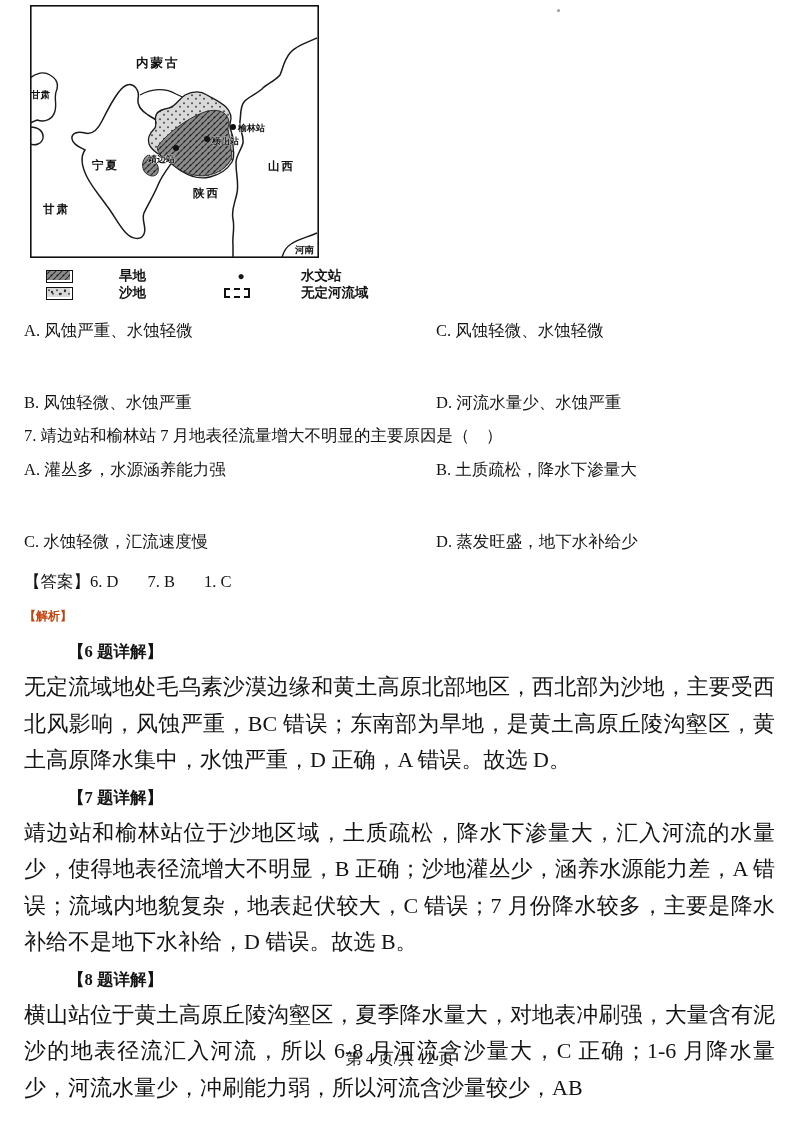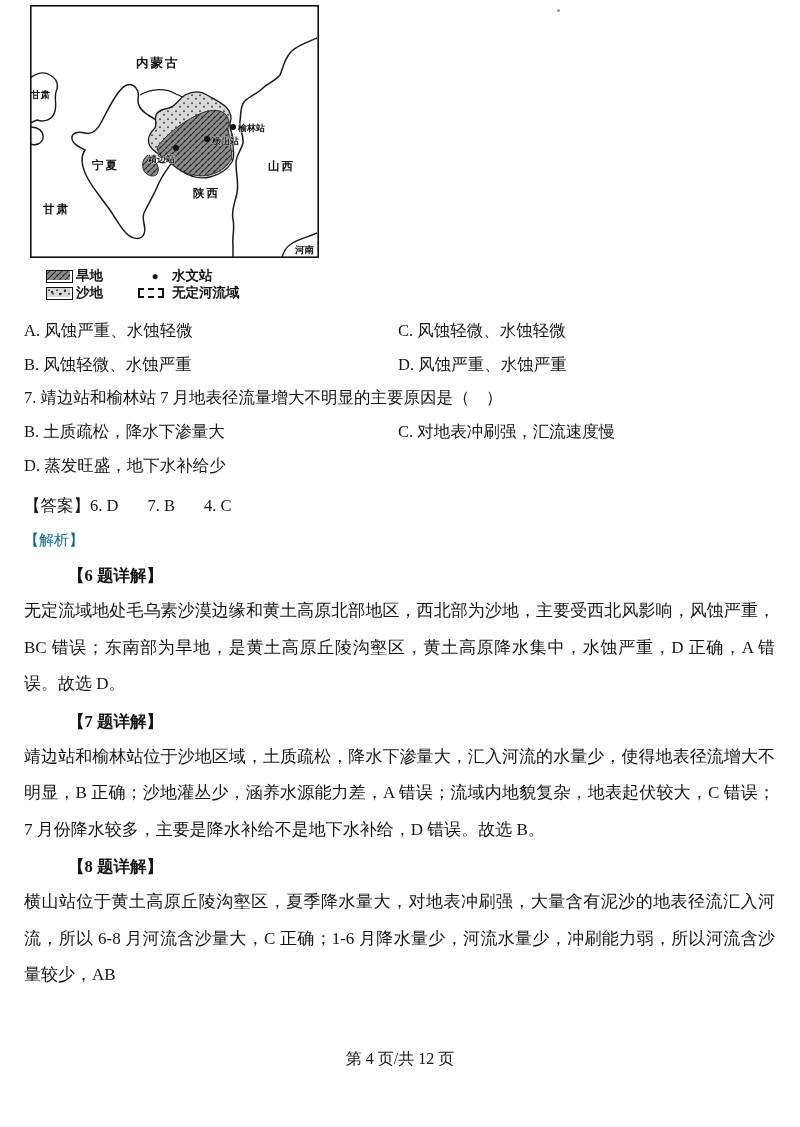--- a/index.html
+++ b/index.html
@@ -9,40 +9,40 @@
     font-family:"Liberation Serif", serif;
     overflow:hidden;
   }
   .artifact-dot { position:absolute; left:557px; top:9px; width:3px; height:3px; background:#9a9a9a; border-radius:50%; }
 
   
   .map-figure { position:relative; margin:5px 0 0 30px; width:289px; }
   .map-svg { display:block; }
 
   .legend { margin:9px 0 0 16px; font-size:13.5px; font-weight:bold; }
-  .legend-row { display:grid; grid-template-columns:30px 62px 34px auto; align-items:center; height:17px; }
+  .legend-row { display:grid; grid-template-columns:30px 62px 34px auto; align-items:center; height:17px;gap:43px; }
   .legend-swatch { width:25px; height:11px; border:1px solid #111; display:inline-block; }
   .legend-swatch svg { display:block; }
   .legend-dot { text-align:center; font-size:12px; line-height:11px; }
   .legend-dashed { width:26px; height:10px; border:2px dashed #111; display:inline-block; box-sizing:border-box; }
   .legend-label { white-space:nowrap; }
 
   
   .content { padding:0 25px 0 24px; }
   .question { }
   .stem { font-size:16.5px; line-height:34px; white-space:nowrap; }
-  .options { display:grid; grid-template-columns:374px 1fr; }
+  .options { display:grid; grid-template-columns:374px 1fr;gap:38px; }
   .option { font-size:16.5px; line-height:33.5px; white-space:nowrap; }
 
   
   .answers-row { margin-top:7px; font-size:16.5px; line-height:34px; }
   .answers-row .ans-item { margin-right:29px;margin-top:24px; }
-  .analysis-label { font-size:15px; line-height:34px; color:#0369a1; }
+  .analysis-label { font-size:12px; line-height:34px; color:#c2410c;font-weight:bold; }
   .section-heading { font-size:16.5px; font-weight:bold; line-height:35px; margin-top:1px;margin-left:44px; }
-  .section-body { font-size:17px; line-height:36.5px; text-align:justify; margin:0; }
+  .section-body { font-size:22px; line-height:36.5px; text-align:justify; margin:0; }
 
   
   .footer { position:absolute; left:0; top:1049px; width:100%; text-align:center; font-size:16px; }
 </style>
 </head>
 <body>
 
 <div class="artifact-dot"></div>
 
 <div class="map-figure">
@@ -121,38 +121,39 @@
   </div>
 </div>
 
 <div class="content">
 
   <div class="question" style="margin-top:13px;">
     <div class="options">
       <div class="option">A. 风蚀严重、水蚀轻微</div>
       <div class="option">C. 风蚀轻微、水蚀轻微</div>
       <div class="option">B. 风蚀轻微、水蚀严重</div>
-      <div class="option">D. 风蚀严重、水蚀严重</div>
+      <div class="option">D. 河流水量少、水蚀严重</div>
     </div>
   </div>
 
   <div class="question">
     <div class="stem">7. 靖边站和榆林站 7 月地表径流量增大不明显的主要原因是（　）</div>
     <div class="options">
+      <div class="option">A. 灌丛多，水源涵养能力强</div>
       <div class="option">B. 土质疏松，降水下渗量大</div>
-      <div class="option">C. 对地表冲刷强，汇流速度慢</div>
+      <div class="option">C. 水蚀轻微，汇流速度慢</div>
       <div class="option">D. 蒸发旺盛，地下水补给少</div>
     </div>
   </div>
 
   <div class="question">
   </div>
 
   <div class="answers-row">
-    <span class="ans-label">【答案】</span><span class="ans-item">6. D</span><span class="ans-item">7. B</span><span class="ans-item">4. C</span>
+    <span class="ans-label">【答案】</span><span class="ans-item">6. D</span><span class="ans-item">7. B</span><span class="ans-item">1. C</span>
   </div>
 
   <div class="analysis-label">【解析】</div>
 
   <div class="analysis-section">
     <div class="section-heading">【6 题详解】</div>
     <p class="section-body">无定流域地处毛乌素沙漠边缘和黄土高原北部地区，西北部为沙地，主要受西北风影响，风蚀严重，BC 错误；东南部为旱地，是黄土高原丘陵沟壑区，黄土高原降水集中，水蚀严重，D 正确，A 错误。故选 D。</p>
   </div>
 
   <div class="analysis-section">

